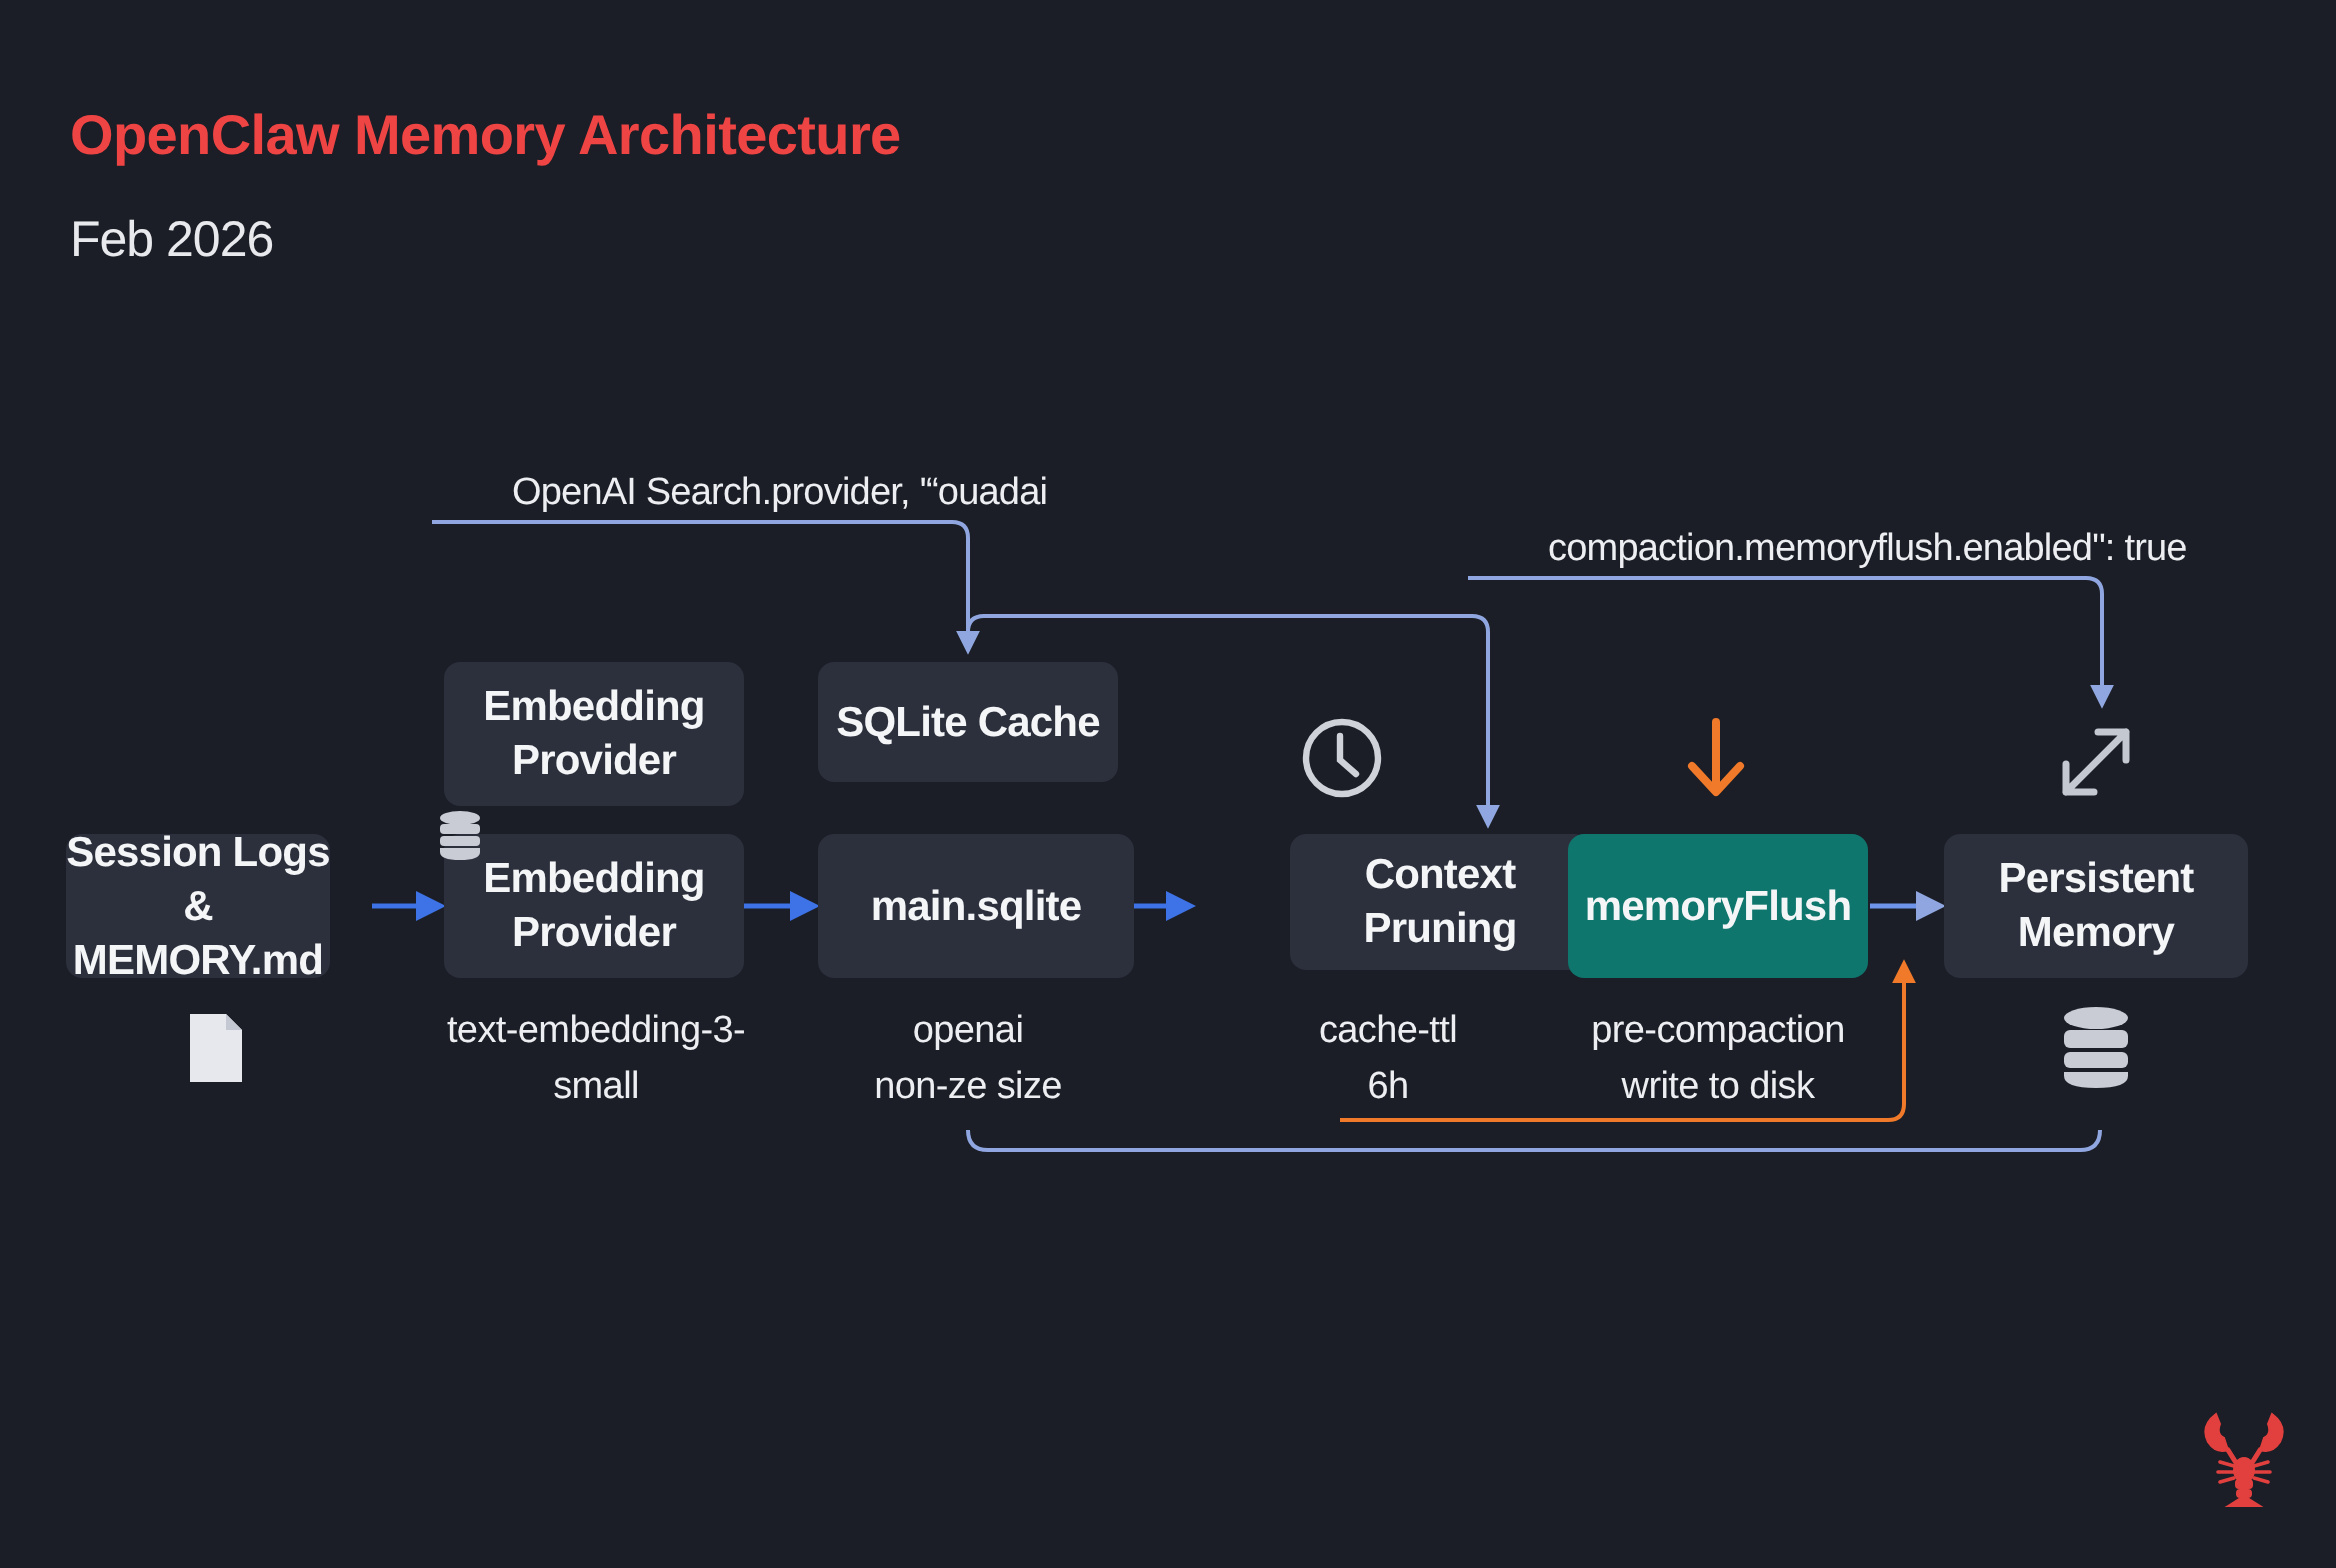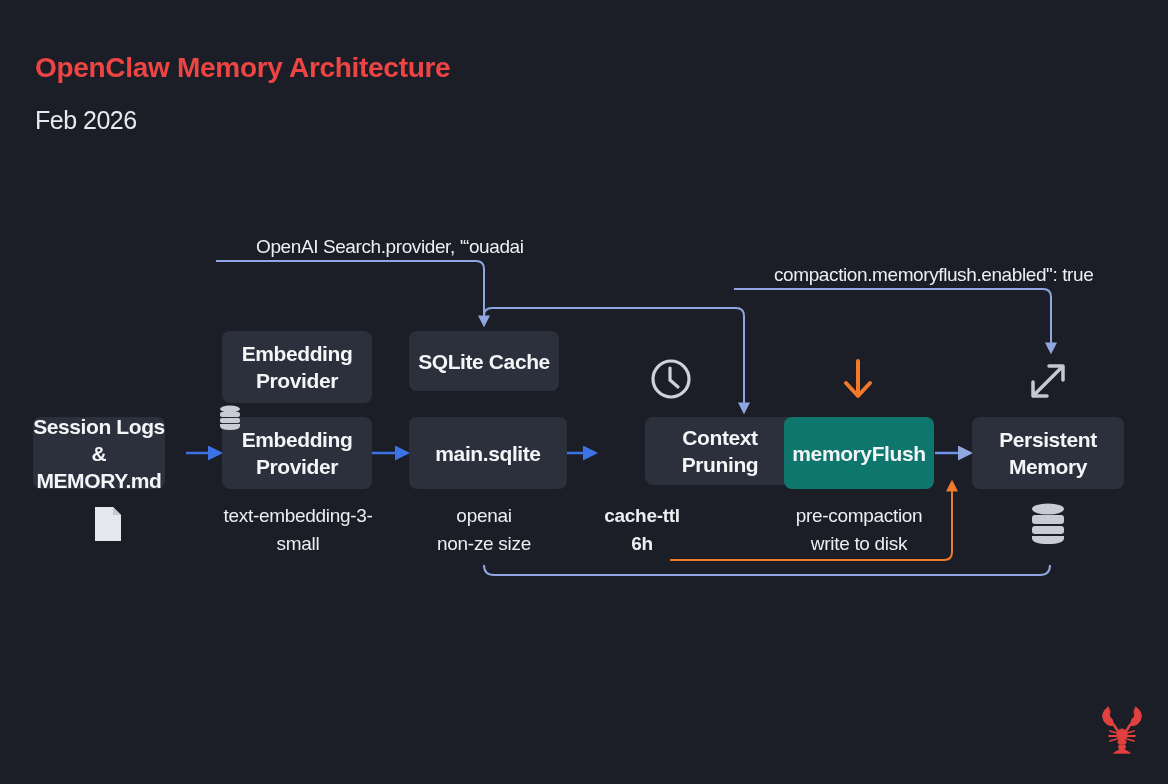--- a/index.html
+++ b/index.html
@@ -63,21 +63,21 @@
 <div class="node" style="left:597px;top:417px;width:150px;height:68px;margin-left:48px;">Context
 Pruning</div>
 <div class="node flush" style="left:784px;top:417px;width:150px;height:72px;">memoryFlush</div>
 <div class="node" style="left:972px;top:417px;width:152px;height:72px;">Persistent
 Memory</div>
 
 <div class="caption" style="left:200px;top:502px;width:196px;">text-embedding-3-
 small</div>
 <div class="caption" style="left:400px;top:502px;width:168px;">openai
 non-ze size</div>
-<div class="caption" style="left:560px;top:502px;width:164px;font-weight:bold;">cache-ttl
+<div class="caption" style="left:612px;top:502px;width:164px;">cache-ttl
 6h</div>
 <div class="caption" style="left:770px;top:502px;width:178px;">pre-compaction
 write to disk</div>
 
 <svg class="icon" style="left:93px;top:505px;" width="30" height="38" viewBox="0 0 30 38">
   <path d="M2,2 L20,2 L28,10 L28,36 L2,36 Z" fill="#e6e8ee"></path>
   <path d="M20,2 L20,10 L28,10" fill="#c4c8d2"></path>
 </svg>
 
 <svg class="icon" style="left:219px;top:405px;" width="22" height="26" viewBox="0 0 22 26">

